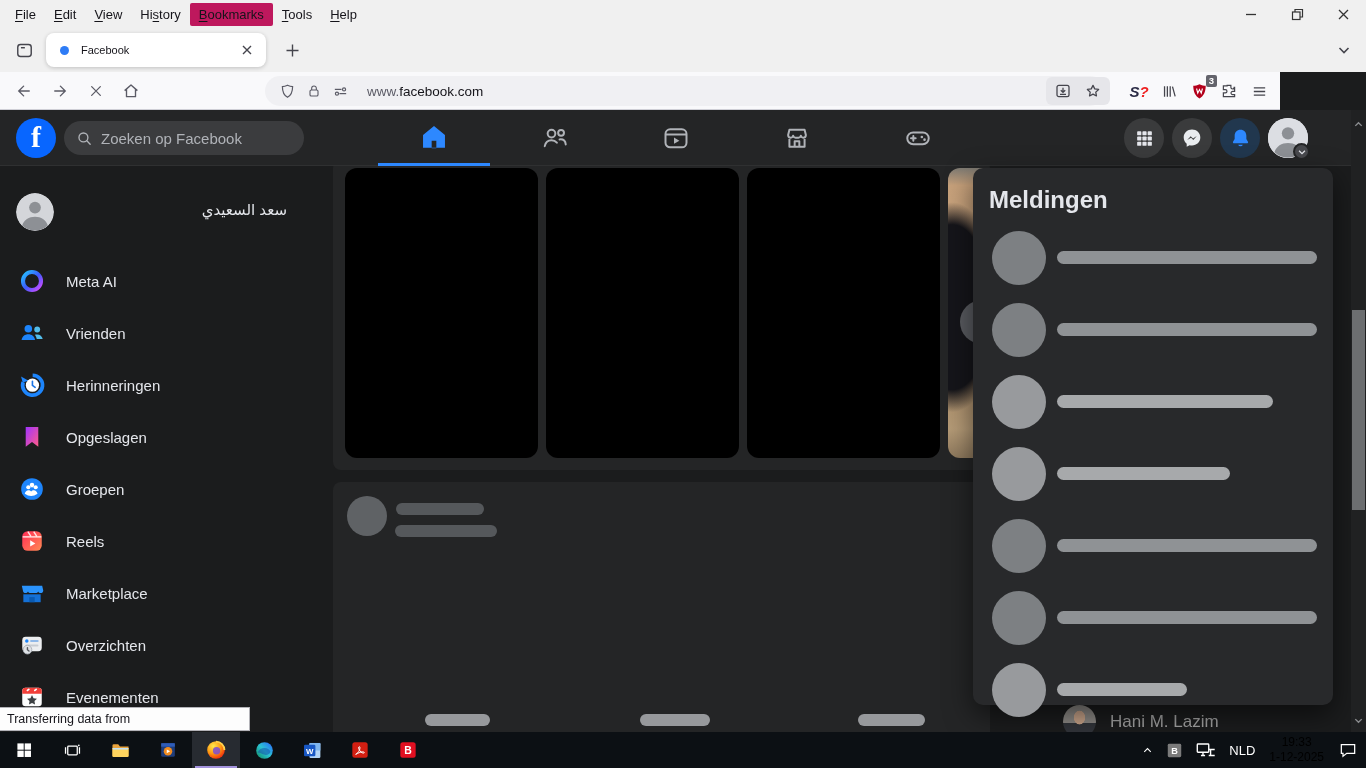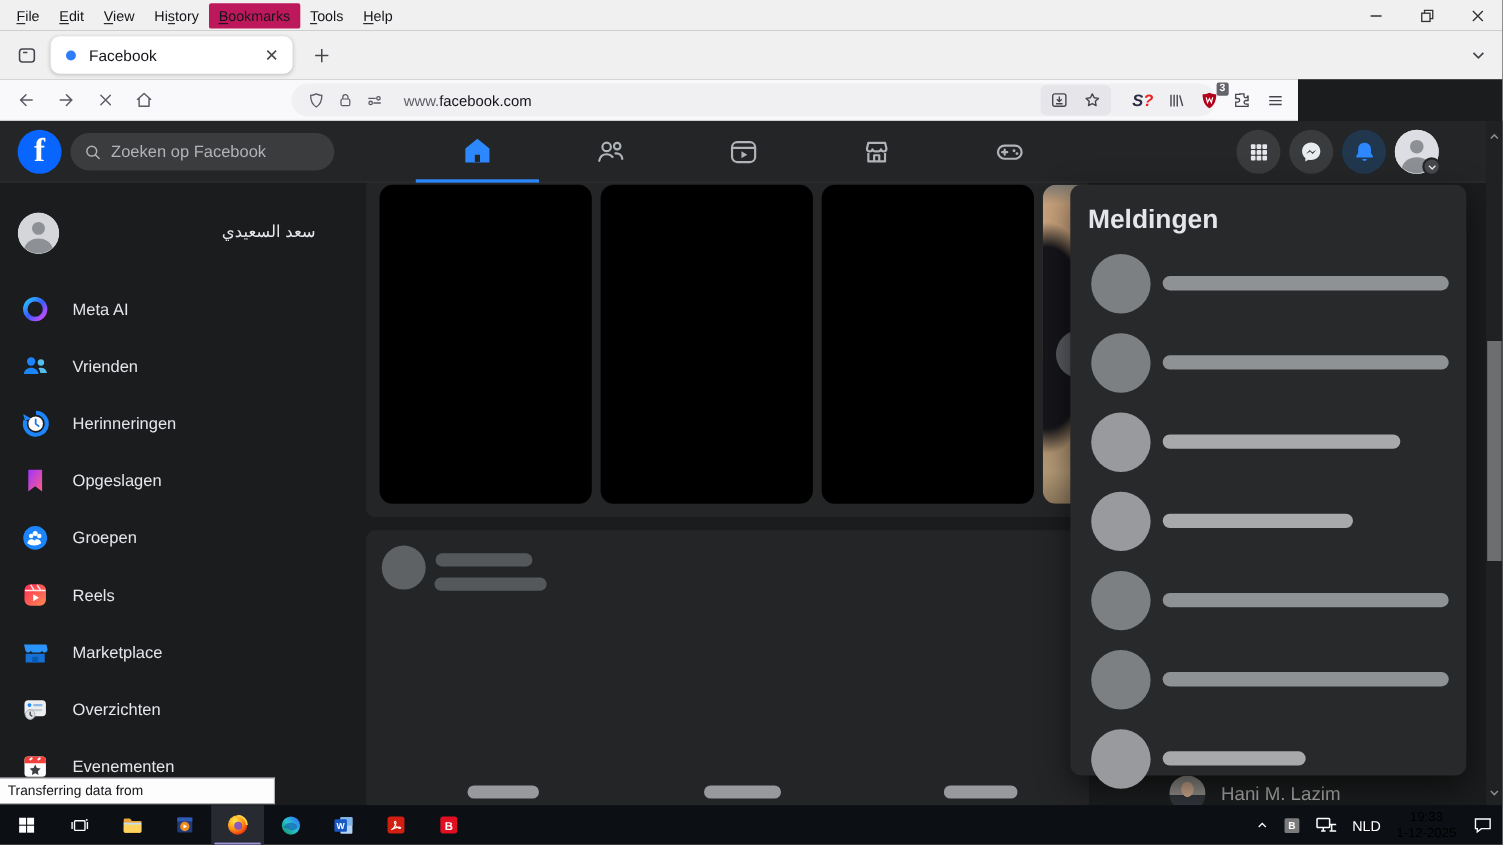--- a/index.html
+++ b/index.html
@@ -14,26 +14,26 @@
   .menu-item.hl { background:#be185d; }
   .menu-item u { text-underline-offset:2px; }
   .wincontrols { position:absolute; right:0; top:0; height:28px; display:flex; }
   .winbtn { width:46px; height:28px; display:flex; align-items:center; justify-content:center; color:#333; }
 
   .tabbar { position:absolute; left:0; top:28px; width:1366px; height:44px; background:#f0f0f0; }
   .toolbtn { display:flex; align-items:center; justify-content:center; border-radius:4px; }
   .fxview { position:absolute; left:8px; top:6px; width:32px; height:32px; }
   .tab { position:absolute; left:46px; top:5px; width:220px; height:34px; background:#fff; border-radius:8px; box-shadow:0 1px 4px rgba(0,0,0,.2); display:flex; align-items:center; padding:0 8px 0 14px; }
   .tab-dot { width:9px; height:9px; border-radius:50%; background:#2e7cf6; flex:0 0 auto; }
-  .tab-title { font-size:14px; color:#15141a; margin-left:12px; flex:1; }
+  .tab-title { font-size:11px; color:#15141a; margin-left:12px; flex:1; }
   .tab-close { width:22px; height:22px; display:flex; align-items:center; justify-content:center; border-radius:4px; }
   .newtab { position:absolute; left:276px; top:6px; width:32px; height:32px; }
   .alltabs { position:absolute; right:6px; top:6px; width:32px; height:32px; }
 
-  .navbar { position:absolute; left:0; top:72px; width:1180px; height:38px; background:#f9f9fb; border-bottom:1px solid #cfcfd6; }
+  .navbar { position:absolute; left:0; top:72px; width:1280px; height:38px; background:#f9f9fb; border-bottom:1px solid #cfcfd6; }
   .navbtn { position:absolute; top:3px; width:32px; height:32px; }
   .urlbar { position:absolute; left:265px; top:4px; width:840px; height:30px; background:#f0f0f3; border-radius:15px; display:flex; align-items:center; padding-left:14px; }
   .urlic { display:flex; align-items:center; margin-right:10px; }
   .urltext { font-size:13.5px; margin-left:8px; }
   .urltext .www { color:#5b5b66; }
   .urltext .dom { color:#15141a; }
   .actions { position:absolute; right:6px; top:3px; height:32px; display:flex; align-items:center; }
   .actgroup { background:#e6e6ea; border-radius:6px; display:flex; align-items:center; height:28px; padding:0 2px; margin-right:14px; }
   .actbtn { width:30px; height:30px; display:flex; align-items:center; justify-content:center; position:relative; }
   .s2 { font-size:15px; font-weight:800; font-style:italic; }

